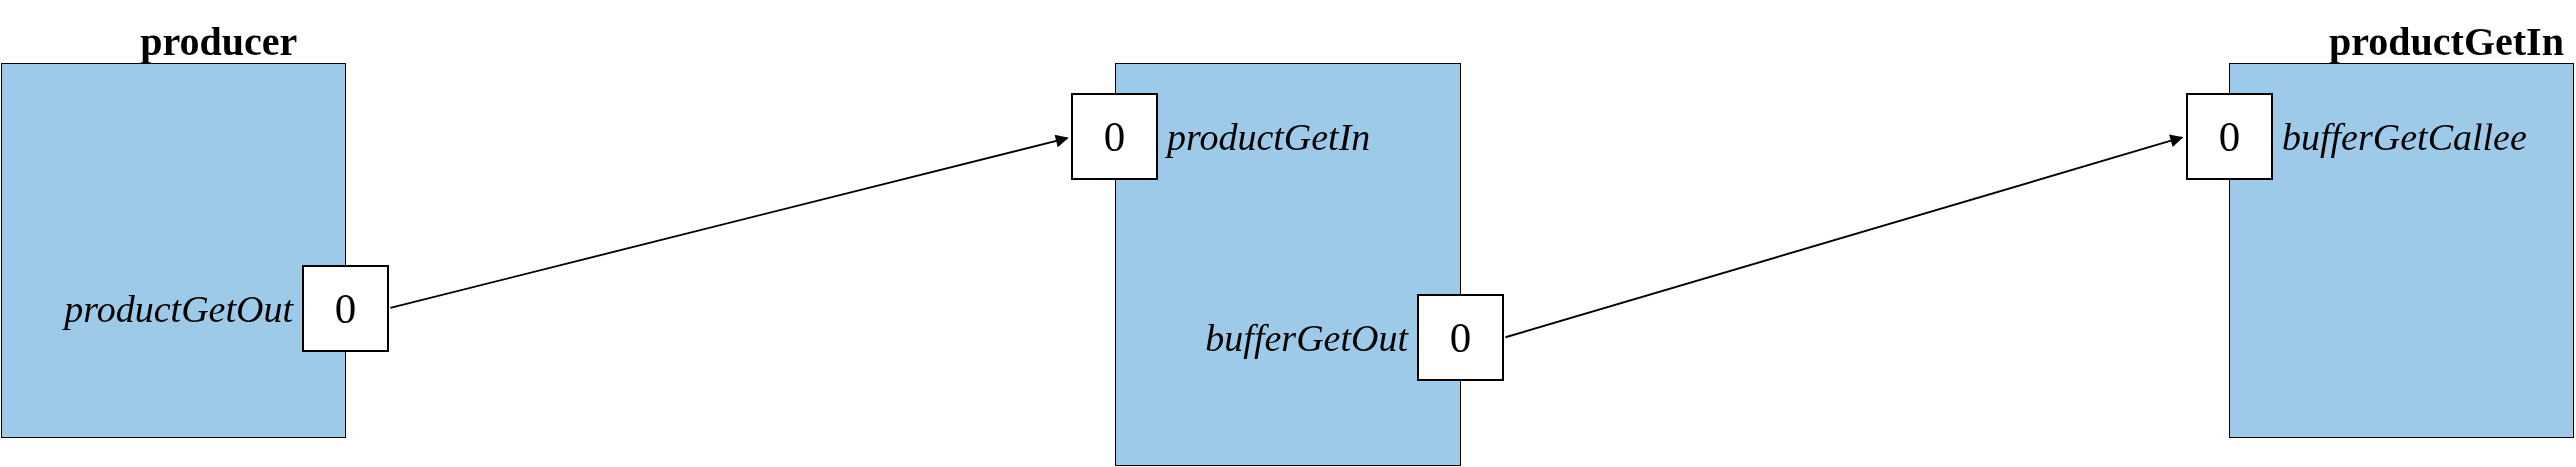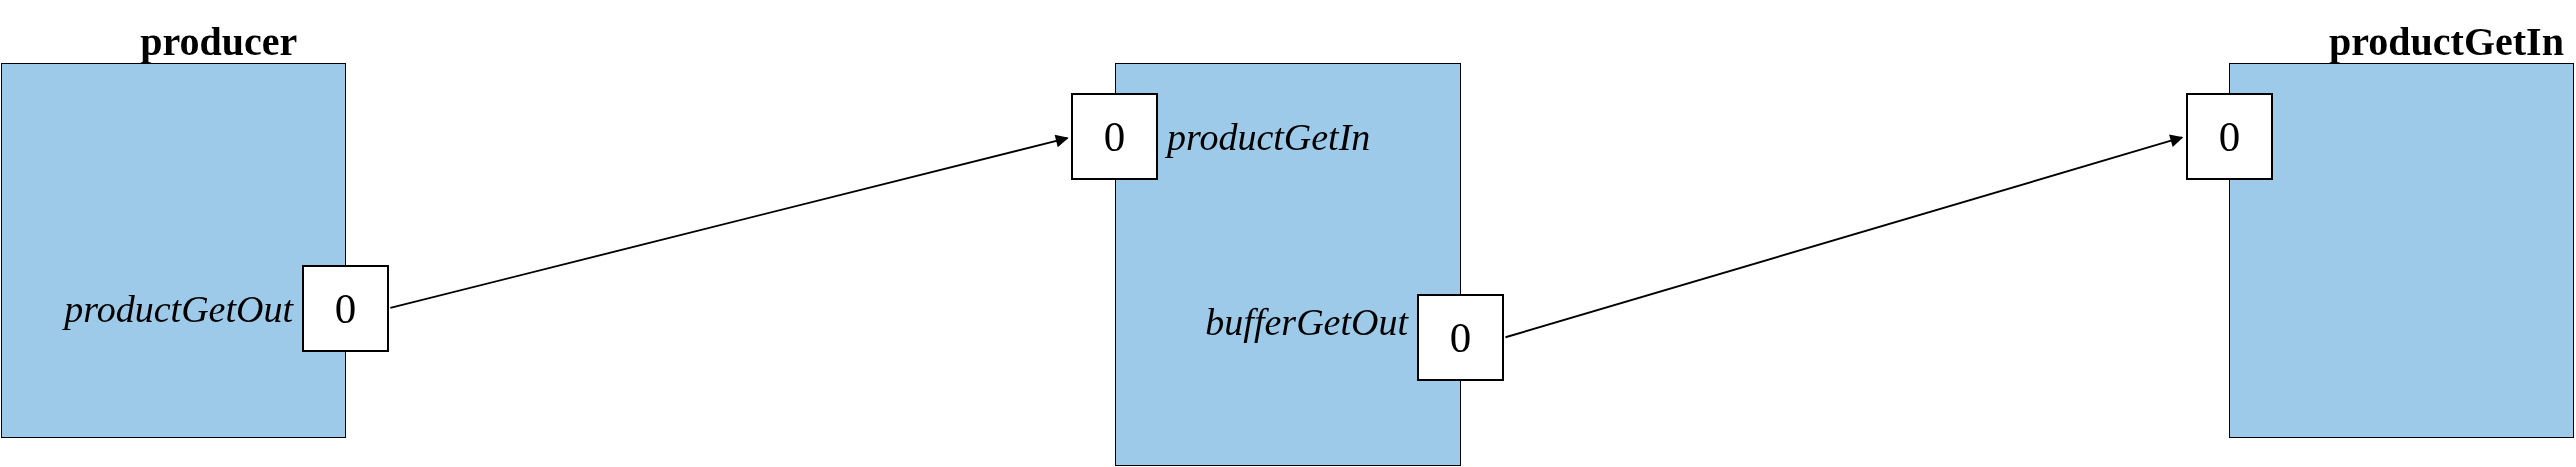--- a/index.html
+++ b/index.html
@@ -98,16 +98,17 @@
   </div>
   <div class="port" style="left:1417px; top:294px;">
     <span>0</span>
   </div>
   <div class="port" style="left:2186px; top:93px;">
     <span>0</span>
   </div>
 
   <div class="port-label align-right" style="left:23px; width:270px; top:265px;">productGetOut</div>
   <div class="port-label align-left" style="left:1167px; width:282px; top:93px;">productGetIn</div>
-  <div class="port-label align-right" style="left:1138px; width:270px; top:278px;">bufferGetOut</div>
+  <div class="port-label align-right" style="left:1138px; width:270px; top:294px;">bufferGetOut</div>
+  <div class="port-label align-left" style="left:2282px; width:288px; top:93px;">bufferGetCallee</div>
 
 </div>
 
 
 </body></html>

